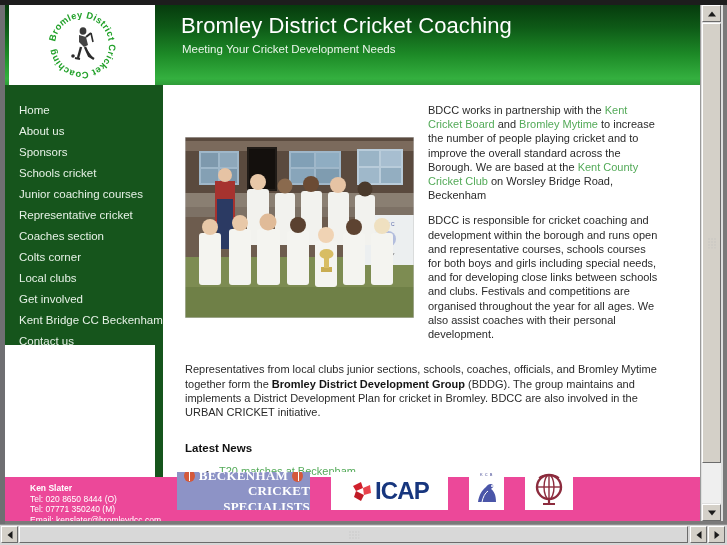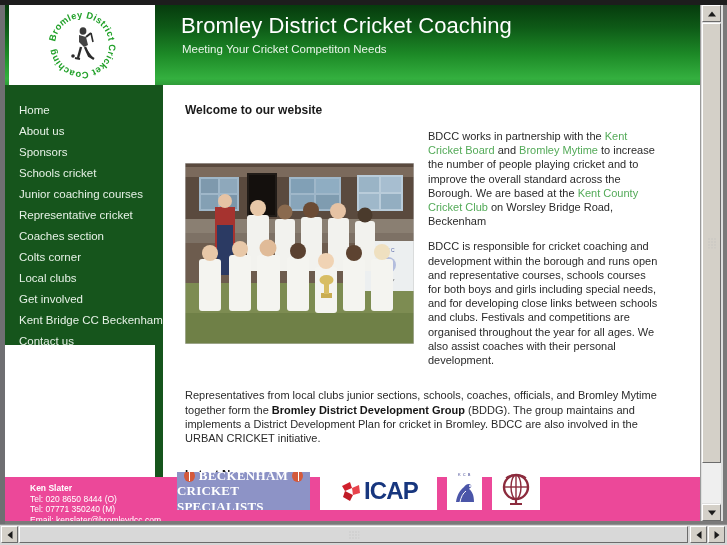--- a/index.html
+++ b/index.html
@@ -71,21 +71,21 @@
   h2.news{margin:23px 0 10px 0;font-size:11.5px;color:#111111;font-weight:bold;}
   ul.newslist{margin:0;padding:0 0 0 34px;list-style:disc;}
   ul.newslist li{font-size:11px;line-height:14px;color:#53aa58;margin:0 0 1px 0;}
   ul.newslist li::marker{color:#3c3c3c;}
   ul.newslist a{color:#53aa58;text-decoration:none;}
 
   
   .footer{position:absolute;left:0;top:392px;width:695px;height:44px;background:#ec4899;}
   .contact{position:absolute;left:25px;top:6px;color:#ffffff;font-size:8.5px;line-height:10.6px;}
   .contact .nm{font-weight:bold;}
-  .sponsors{position:absolute;left:172px;top:4px;height:20px;display:flex;align-items:center;gap:10px;}
+  .sponsors{position:absolute;left:172px;top:4px;height:20px;display:flex;align-items:center;gap:21px;text-align:right;}
   .sp{background:#ffffff;display:flex;align-items:center;justify-content:center;overflow:hidden;}
   .sp-beck{width:133px;height:38px;background:#8d93c6;flex-direction:column;}
   .sp-beck .l1{display:flex;align-items:center;justify-content:center;gap:4px;}
   .sp-beck .bt{color:#ffffff;font-family:"Liberation Serif",serif;font-weight:bold;font-size:13px;letter-spacing:.3px;}
   .sp-beck .bt2{color:#ffffff;font-family:"Liberation Serif",serif;font-weight:bold;font-size:13px;letter-spacing:.2px;margin-top:-1px;}
   .ball{width:11px;height:12px;border-radius:50%;background:#d4593b;position:relative;}
   .ball:after{content:"";position:absolute;left:50%;top:1px;width:1px;height:10px;background:#ffffff;}
   .sp-icap{width:117px;height:38px;}
   .icap-row{display:flex;align-items:center;}
   .icap-mark{width:24px;height:24px;position:relative;margin-right:1px;}
@@ -125,21 +125,21 @@
               <path d="M43 22 L45 31" stroke-width="1.6"></path>
               <path d="M33 36 L30 47" stroke-width="2.4"></path>
               <path d="M37 36 L41 45 L46 48" stroke-width="2.4"></path>
               <path d="M27 47 L32 48" stroke-width="2.2"></path>
               <circle cx="25" cy="45" r="1.8" fill="#2b2b2b" stroke="none"></circle>
             </g>
           </svg>
         </div>
       </div>
       <div class="hdr-title">Bromley District Cricket Coaching</div>
-      <div class="hdr-sub">Meeting Your Cricket Competiton Needs</div>
+      <div class="hdr-sub">Meeting Your Cricket Development Needs</div>
     </div>
 
     <div class="frame">
 
       <div class="greenedge"></div>
       <div class="vdiv"></div>
 
       <nav class="sidebar">
         <div class="sb-item">Home</div>
         <div class="sb-item">About us</div>
@@ -150,21 +150,20 @@
         <div class="sb-item">Coaches section</div>
         <div class="sb-item">Colts corner</div>
         <div class="sb-item">Local clubs</div>
         <div class="sb-item">Get involved</div>
         <div class="sb-item">Kent Bridge CC Beckenham</div>
         <div class="sb-item">Contact us</div>
       </nav>
 
       <main class="content">
         <div class="c-inner">
-          <h1 class="welcome">Welcome to our website</h1>
 
           <div class="row">
             <div class="photo">
               <svg width="229" height="181" viewBox="0 0 229 181" xmlns="http://www.w3.org/2000/svg">
                 <rect width="229" height="181" fill="#6d5c4e"></rect>
                 <rect x="0" y="0" width="229" height="58" fill="#5a4a3e"></rect>
                 <rect x="0" y="4" width="229" height="10" fill="#7b6a5c"></rect>
                 <rect x="14" y="14" width="40" height="34" fill="#9fb7c9"></rect>
                 <rect x="16" y="16" width="17" height="14" fill="#7e99ad"></rect>
                 <rect x="35" y="16" width="17" height="14" fill="#8ea8bb"></rect>

